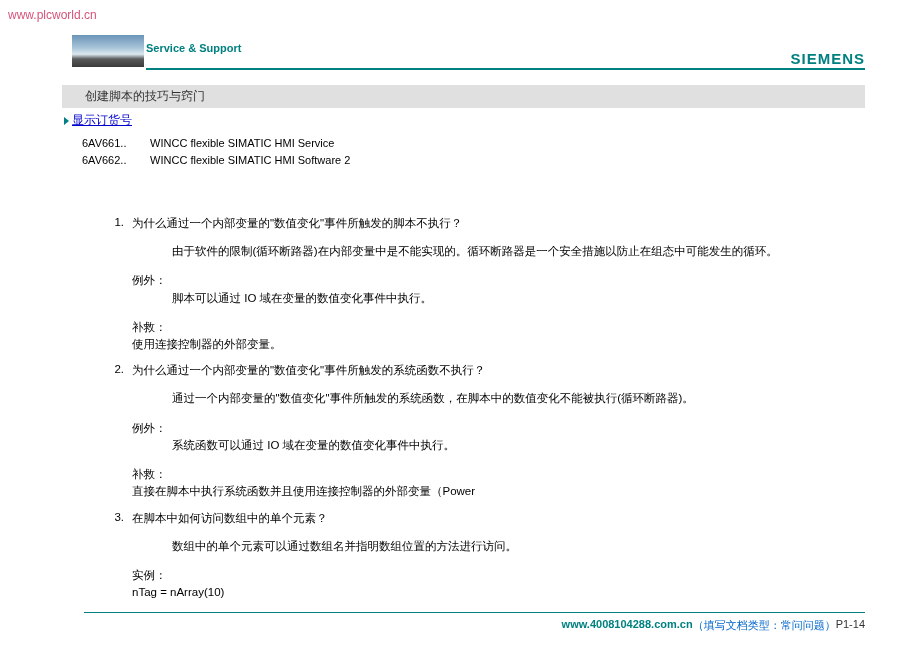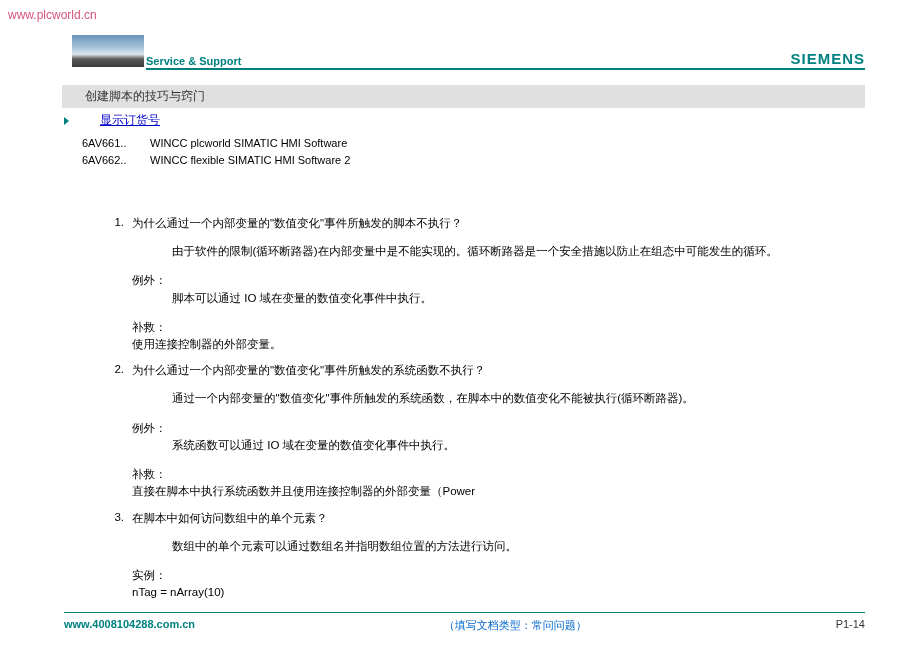--- a/index.html
+++ b/index.html
@@ -39,21 +39,21 @@
     .header-image {
       width: 72px;
       height: 32px;
       background: linear-gradient(to bottom, #6a94b8 0%, #a8c4d8 40%, #dce8f0 60%, #5a5a5a 75%, #3a3a3a 100%);
       margin-right: 2px;
     }
     .service-support {
       color: #008080;
       font-size: 11px;
       font-weight: bold;
-      padding-bottom: 0;
+      padding-bottom: 13px;
       border-bottom: none;
     }
     .siemens-logo {
       color: #008080;
       font-size: 15px;
       font-weight: bold;
       letter-spacing: 1px;
       font-family: Arial, sans-serif;
     }
     .header-underline {
@@ -74,21 +74,20 @@
       padding: 3px 23px;
       color: #333;
       font-size: 12px;
       margin-bottom: 4px;
     }
     .order-link-row {
       display: flex;
       align-items: center;
       margin-bottom: 6px;
       padding-left: 2px;
-      gap: 28px;
     }
     .triangle {
       width: 0;
       height: 0;
       border-left: 5px solid #008080;
       border-top: 4px solid transparent;
       border-bottom: 4px solid transparent;
       margin-right: 3px;
     }
     .order-link {
@@ -135,26 +134,26 @@
     .answer-para {
       margin-bottom: 12px;
       padding-left: 40px;
     }
     .sub-heading {
       margin-bottom: 0;
     }
     .footer {
       position: absolute;
       bottom: 18px;
-      left: 64px;
+      left: 84px;
       right: 55px;
       border-top: 1px solid #008080;
       padding-top: 5px;
       display: flex;
-      justify-content: space-between;
+      justify-content: flex-end;
       font-size: 11px;
     }
     .footer-left {
       color: #008080;
       font-weight: bold;
     }
     .footer-center {
       color: #0066cc;
     }
     .footer-right {
@@ -178,21 +177,21 @@
 <div class="content-area">
   <div class="title-bar">创建脚本的技巧与窍门</div>
 
   <div class="order-link-row">
     <div class="triangle"></div>
     <a class="order-link">显示订货号</a>
   </div>
 
   <div class="product-row">
     <span class="product-code">6AV661..</span>
-    <span>WINCC plcworld SIMATIC HMI Software</span>
+    <span>WINCC flexible SIMATIC HMI Service</span>
   </div>
   <div class="product-row">
     <span class="product-code">6AV662..</span>
     <span>WINCC flexible SIMATIC HMI Software 2</span>
   </div>
 
   <div class="main-content">
     <div class="qa-item">
       <div class="question-row">
         <div class="question-num">1.</div>

